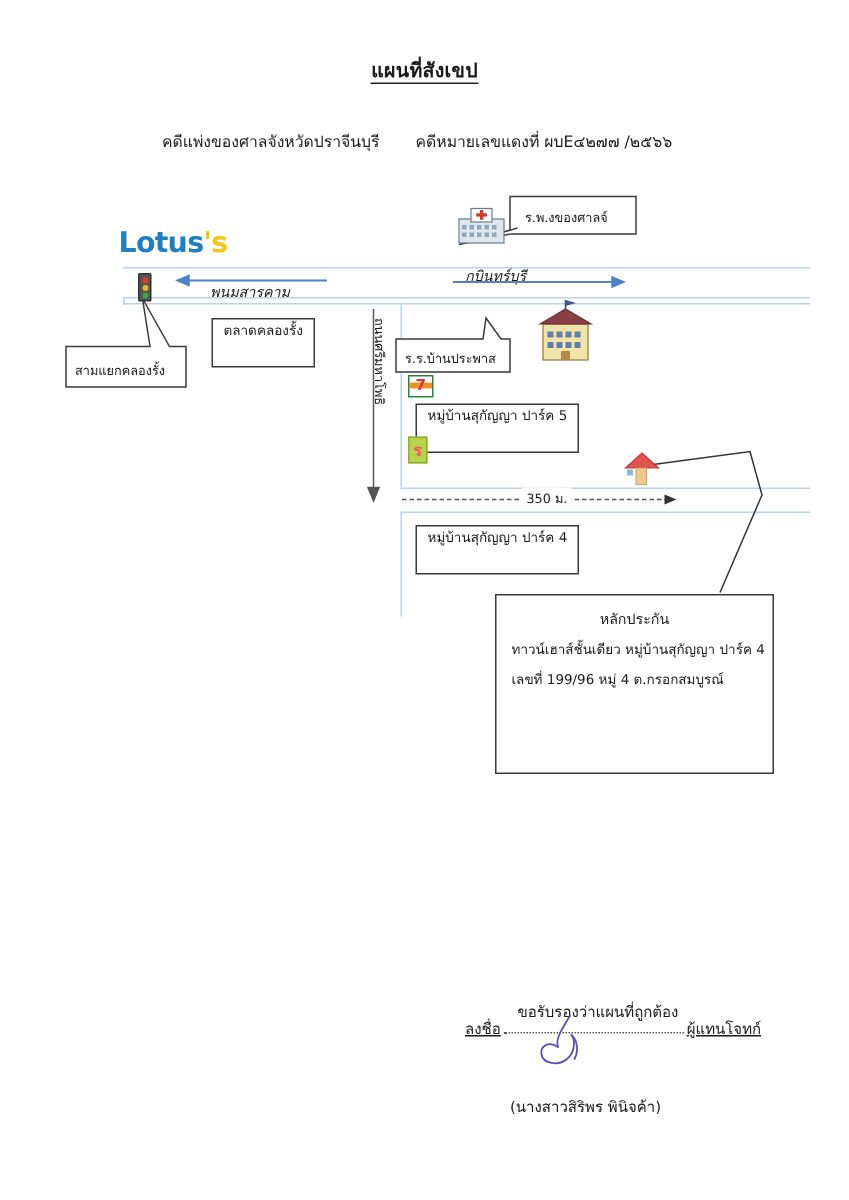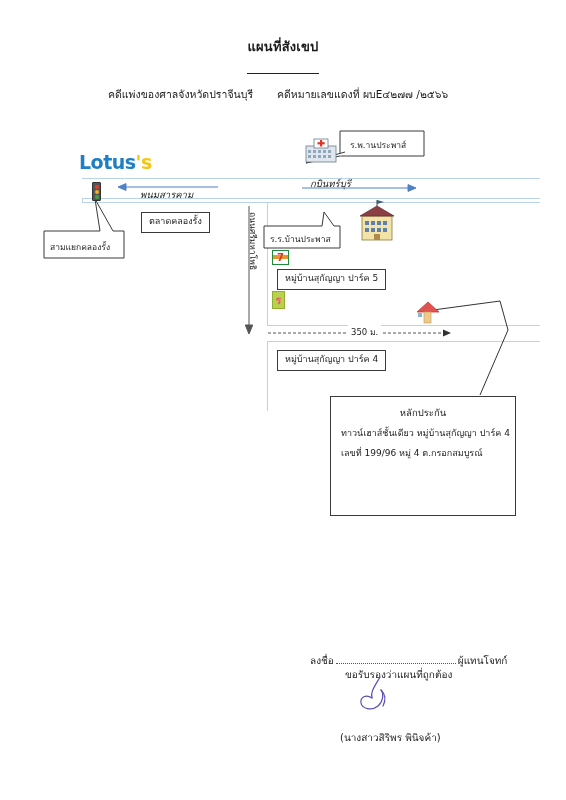--- a/index.html
+++ b/index.html
@@ -29,21 +29,21 @@
     top: 36px;
     left: 0;
     width: 566px;
     text-align: center;
     font-size: 13px;
     font-weight: bold;
     letter-spacing: .2px;
   }
   .doc-title span {
     border-bottom: 1px solid #222;
-    padding-bottom: 19px;
+    padding-bottom: 0;
   }
 
   .case-line {
     position: absolute;
     top: 86px;
     left: 0;
     width: 566px;
     font-size: 10.5px;
   }
   .case-left {
@@ -119,21 +119,21 @@
     height: 800px;
     pointer-events: none;
   }
 
   
   .box-label {
     position: absolute;
     border: 1px solid #3a3a3a;
     background: #ffffff;
     font-size: 9px;
-    padding: 4px 7px 5px 7px;
+    padding: 4px 7px 17px 7px;
     white-space: nowrap;
     line-height: 1.1;
   }
   .callout-text {
     position: absolute;
     font-size: 8.5px;
     white-space: nowrap;
   }
 
   
@@ -237,23 +237,24 @@
   .cert-line {
     position: absolute;
     left: 345px;
     top: 667px;
     font-size: 10px;
     white-space: nowrap;
   }
   .sign-row {
     position: absolute;
     left: 310px;
-    top: 652px;
+    top: 677px;
     font-size: 10px;
     white-space: nowrap;
+    text-decoration: underline;
   }
   .sign-dots {
     display: inline-block;
     width: 120px;
     border-bottom: 1px dotted #555;
     margin: 0 2px;
     height: 11px;
     vertical-align: baseline;
   }
   .sign-name {
@@ -377,21 +378,21 @@
     </g>
   </svg>
 
   <div class="traffic-light" style="left:92px; top:182px;">
     <span class="tl-dot tl-red"></span>
     <span class="tl-dot tl-amber"></span>
     <span class="tl-dot tl-green"></span>
   </div>
 
   <div class="callout-text" style="left:50px; top:240px;">สามแยกคลองรั้ง</div>
-  <div class="callout-text" style="left:350px; top:138px;">ร.พ.านประพาส์</div>
+  <div class="callout-text" style="left:350px; top:138px;">ร.พ.งของศาลจ์</div>
   <div class="callout-text" style="left:270px; top:232px;">ร.ร.บ้านประพาส</div>
 
   <div class="box-label" style="left:141px; top:212px;">ตลาดคลองรั้ง</div>
   <div class="box-label" style="left:277px; top:269px;">หมู่บ้านสุกัญญา ปาร์ค 5</div>
   <div class="box-label" style="left:277px; top:350px;">หมู่บ้านสุกัญญา ปาร์ค 4</div>
 
   <div class="sev-icon" style="left:272px; top:250px;">
     <span class="sev-bar"></span>
     <span class="sev-num">7</span>
   </div>

